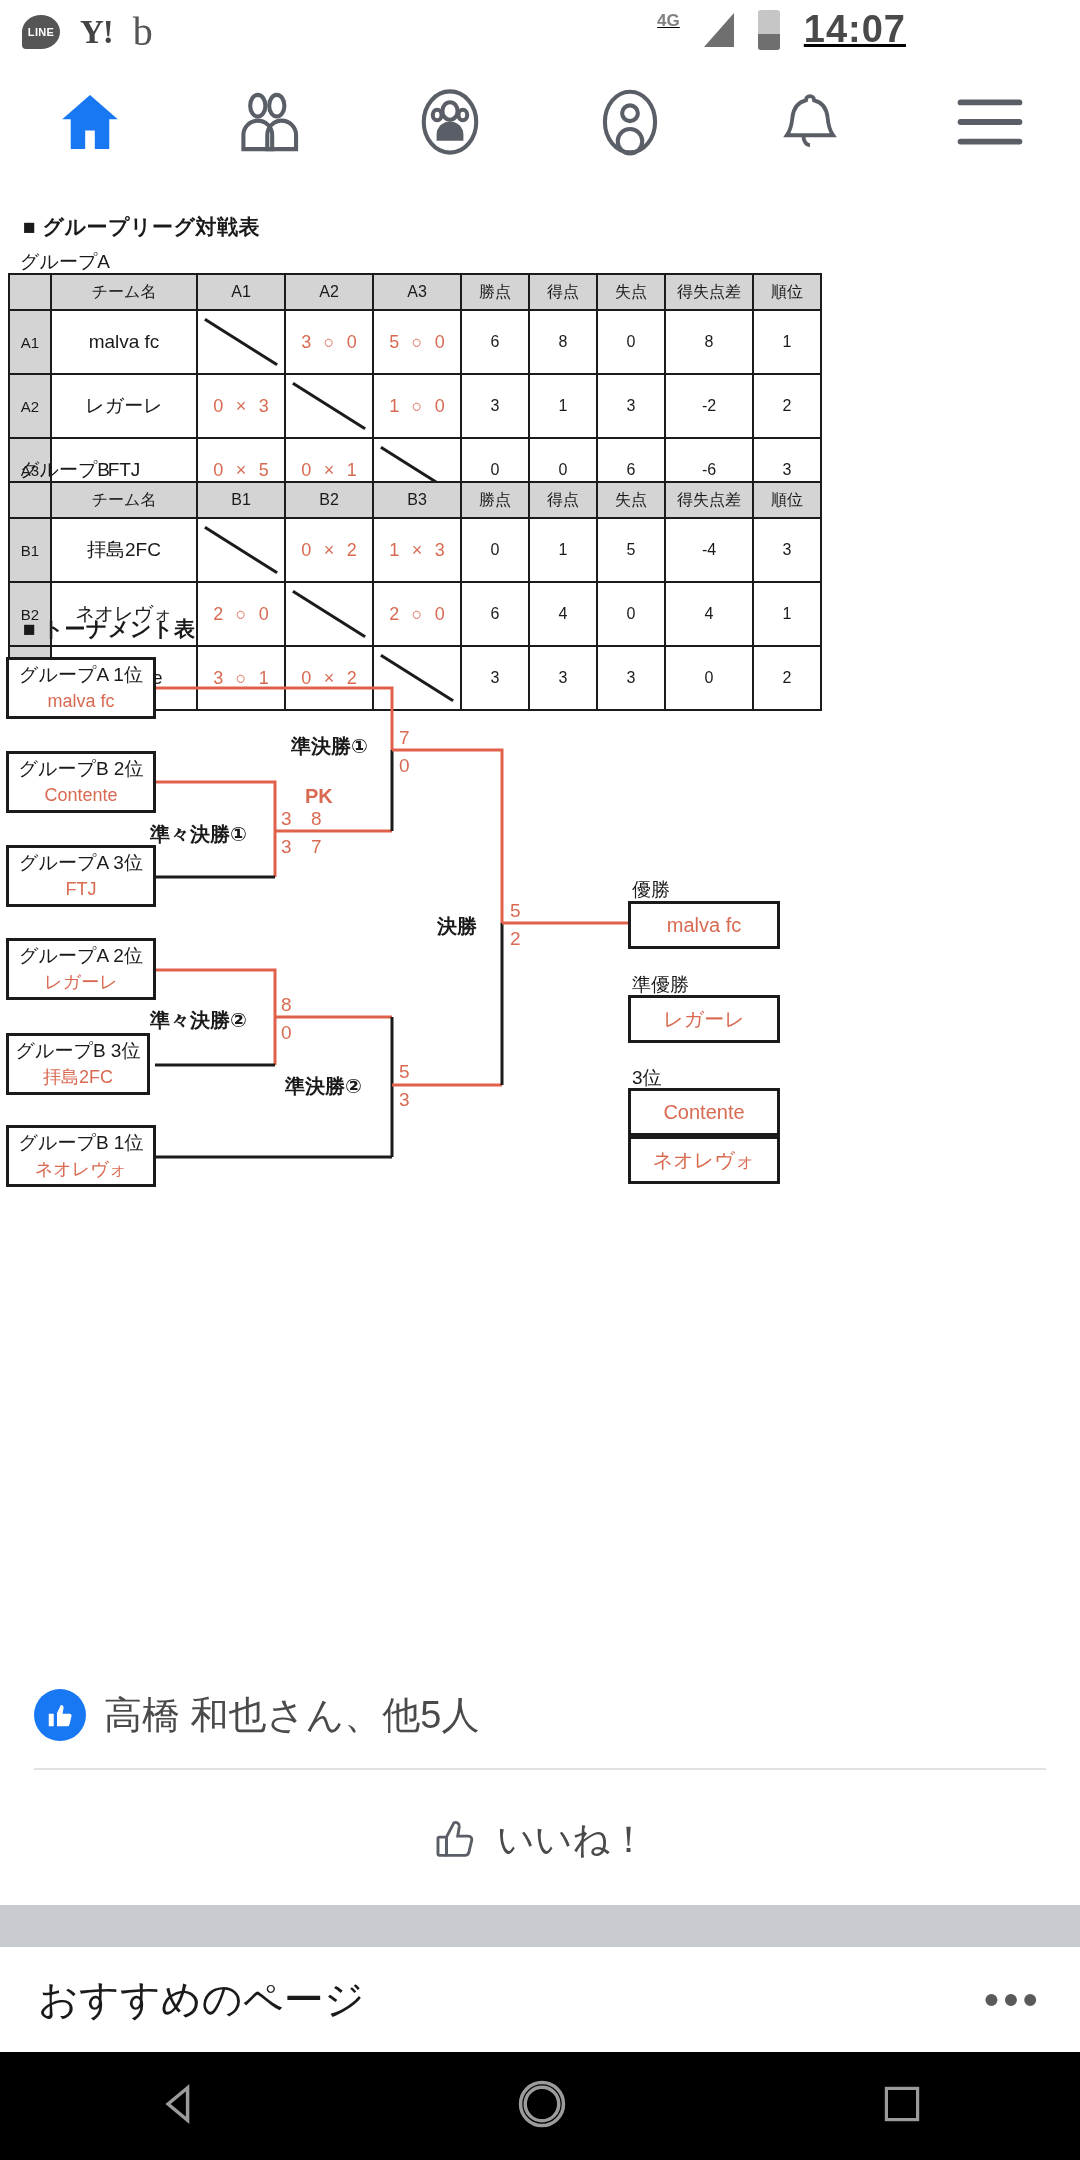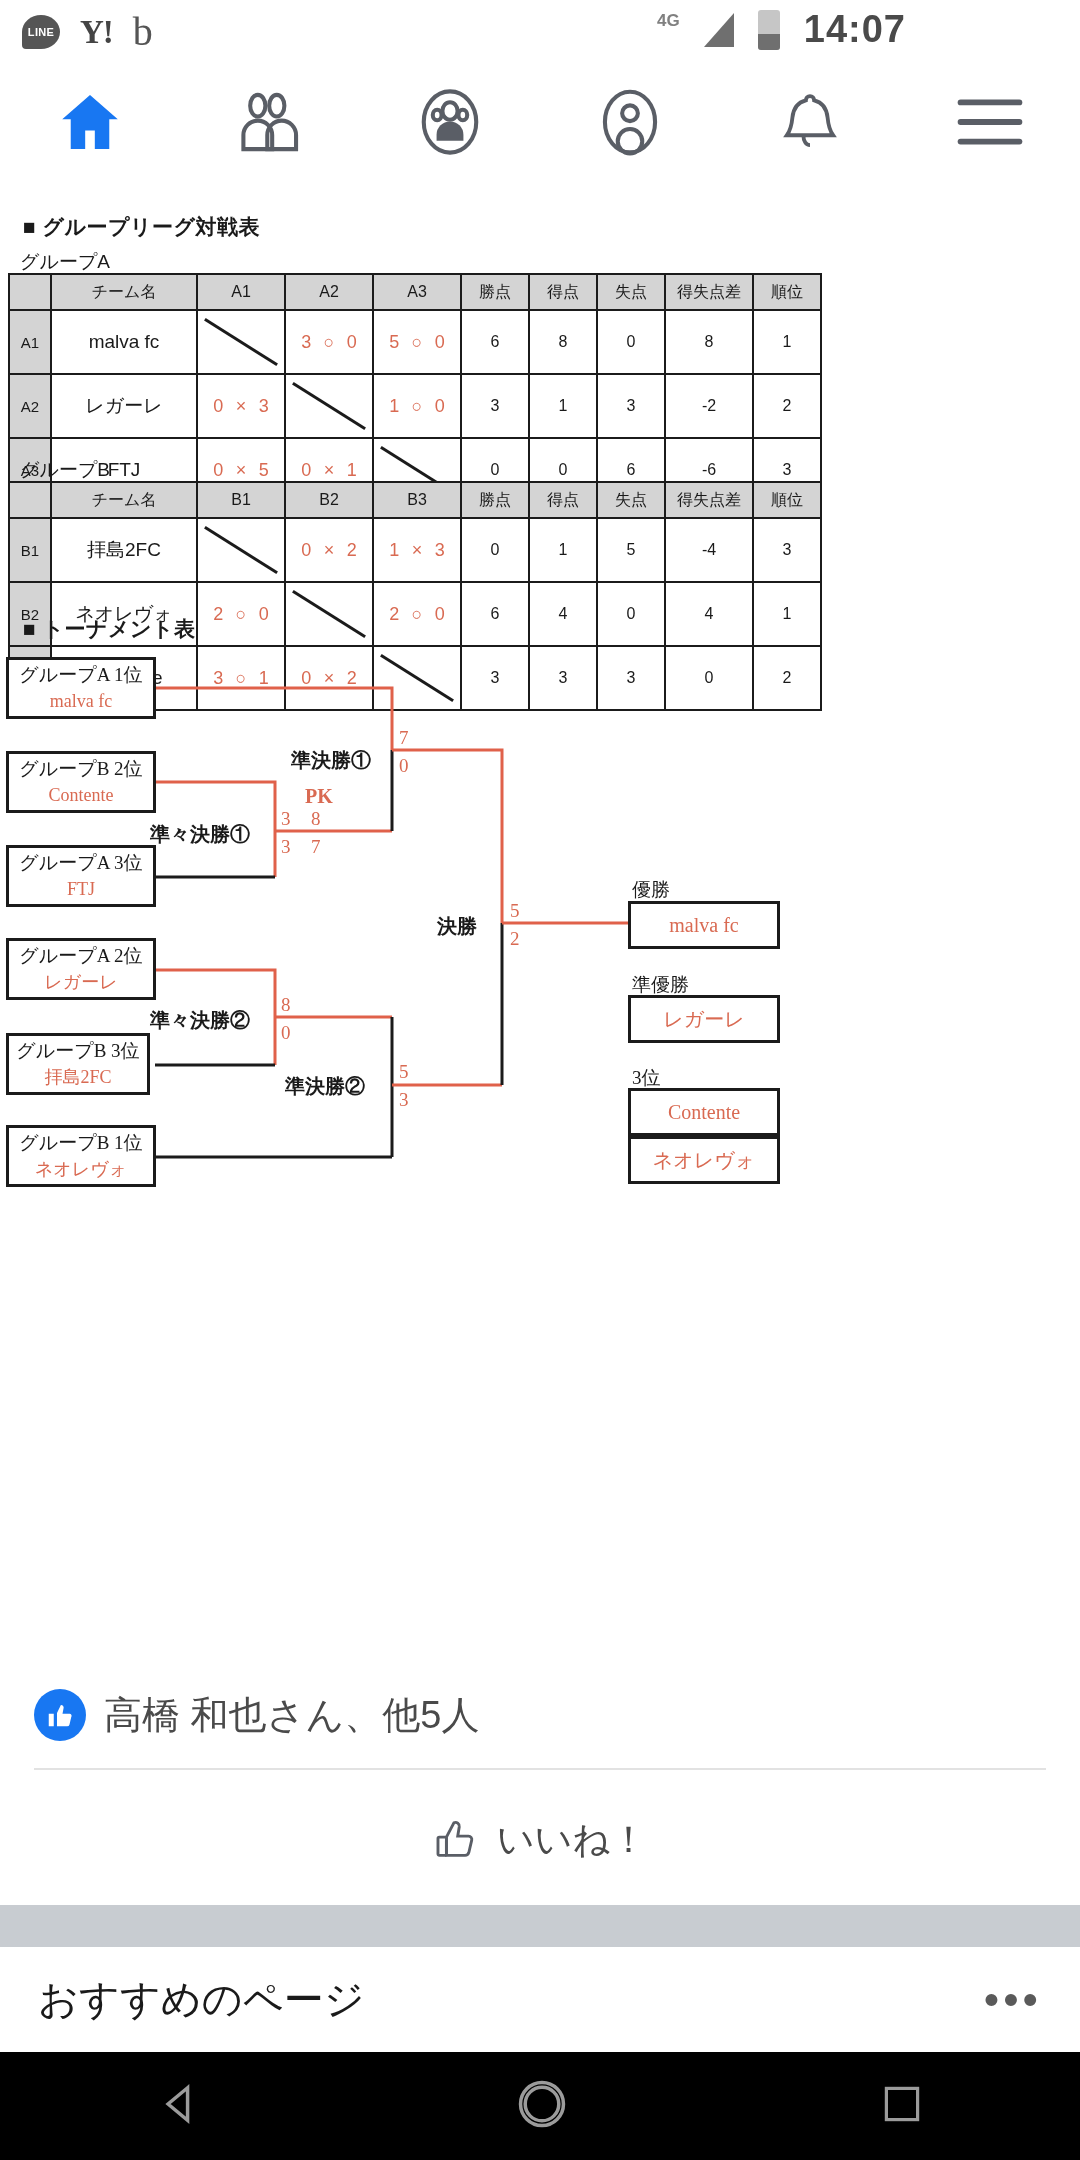--- a/index.html
+++ b/index.html
@@ -3,21 +3,21 @@
 <meta charset="utf-8">
 <style>
   * { box-sizing: border-box; margin:0; padding:0; }
   html,body { width:1080px; height:2160px; background:#fff;
     font-family:"Liberation Sans","DejaVu Sans",sans-serif; }
   #root { position:relative; width:1080px; height:2160px; overflow:hidden; background:#fff; }
 
   
   .statusbar { position:absolute; left:0; top:0; width:926px; height:66px; background:#fff; }
   .sb-left { position:absolute; left:22px; top:12px; display:flex; align-items:center; gap:20px; }
-  .sb-right { position:absolute; right:20px; top:8px; display:flex; align-items:center; gap:24px; }
+  .sb-right { position:absolute; right:20px; top:8px; display:flex; align-items:center; gap:24px;text-decoration:underline; }
   .line-badge { width:38px; height:34px; background:#555; border-radius:50% 50% 50% 4px;
     display:flex; align-items:center; justify-content:center; }
   .line-badge span { color:#fff; font-size:11px; font-weight:bold; letter-spacing:.3px; }
   .yahoo-ico { font-family:"Liberation Serif",serif; font-size:33px; color:#444; font-weight:bold;
     letter-spacing:-1px; line-height:1; }
   .b-ico { font-size:40px; color:#555; line-height:1; font-family:"Liberation Serif",serif; }
   .net4g { font-size:17px; color:#808080; font-weight:bold; position:relative; top:-9px; }
   .sig-tri { width:0; height:0; border-left:30px solid transparent; border-bottom:34px solid #6f6f6f; }
   .battery { width:22px; height:40px; border-radius:3px; background:#c6c6c6; position:relative; overflow:hidden;}
   .battery::after{content:"";position:absolute;left:0;bottom:0;width:100%;height:38%;background:#6f6f6f;}
@@ -46,21 +46,21 @@
   table.grp td.rk { background:#d4d4d4; font-size:15px; width:42px; }
   table.grp td.tname { font-size:19px; }
   .sc { color:#d96a52; font-size:18px; display:flex; align-items:center; justify-content:space-around;
     padding:0 9px; height:100%; }
   .sc b { font-weight:normal; }
   .num { color:#d96a52; font-size:18px; }
   .diagcell { position:relative; }
   .diagcell svg { position:absolute; inset:0; width:100%; height:100%; }
 
   
-  .bracket { position:absolute; left:0; top:0; width:1080px; height:770px;font-family:Liberation Serif, serif; }
+  .bracket { position:absolute; left:0; top:0; width:1080px; height:770px; }
   .bracket svg { position:absolute; left:0; top:0; }
   .bx { position:absolute; border:3px solid #1b1b1b; background:#fff;
     display:flex; flex-direction:column; align-items:center; justify-content:center; }
   .bx .seed { font-size:19px; color:#1a1a1a; line-height:1.25; }
   .bx .team { font-size:18px; color:#d96a52; line-height:1.25; margin-top:3px; }
   .rlabel { position:absolute; font-size:20px; color:#1a1a1a; font-weight:bold; white-space:nowrap; }
   .slabel { position:absolute; font-size:19px; color:#d96a52; white-space:nowrap; }
   .pklabel { position:absolute; font-size:20px; color:#d96a52; font-weight:bold; white-space:nowrap; }
   .rescap { position:absolute; font-size:19px; color:#1a1a1a; white-space:nowrap; }
   .resbox { position:absolute; border:3px solid #1b1b1b; background:#fff;
@@ -447,21 +447,21 @@
         <div class="seed">グループB 3位</div>
         <div class="team">拝島2FC</div>
       </div>
       <div class="bx" style="left:6px;top:480px;width:150px;height:62px">
         <div class="seed">グループB 1位</div>
         <div class="team">ネオレヴォ</div>
       </div>
 
       <div class="rlabel" style="left:150px;top:176px">準々決勝①</div>
       <div class="rlabel" style="left:150px;top:362px">準々決勝②</div>
-      <div class="rlabel" style="left:291px;top:102px">準決勝①</div>
+      <div class="rlabel" style="left:291px;top:88px">準決勝①</div>
       <div class="rlabel" style="left:285px;top:428px">準決勝②</div>
       <div class="rlabel" style="left:437px;top:268px">決勝</div>
       <div class="pklabel" style="left:305px;top:140px">PK</div>
 
       <div class="slabel" style="left:281px;top:163px">3</div>
       <div class="slabel" style="left:281px;top:191px">3</div>
       <div class="slabel" style="left:311px;top:163px">8</div>
       <div class="slabel" style="left:311px;top:191px">7</div>
 
       <div class="slabel" style="left:281px;top:349px">8</div>

